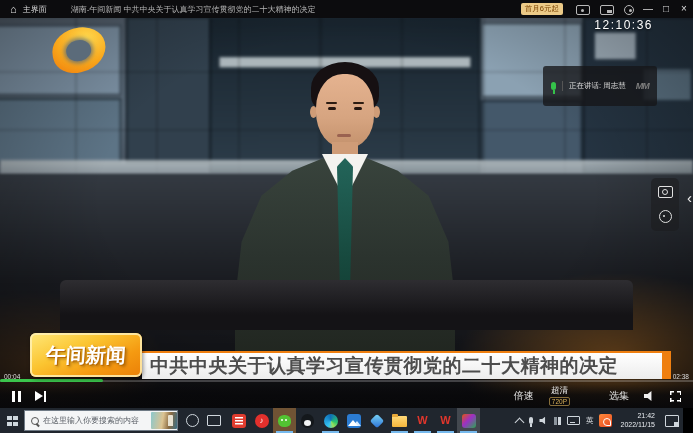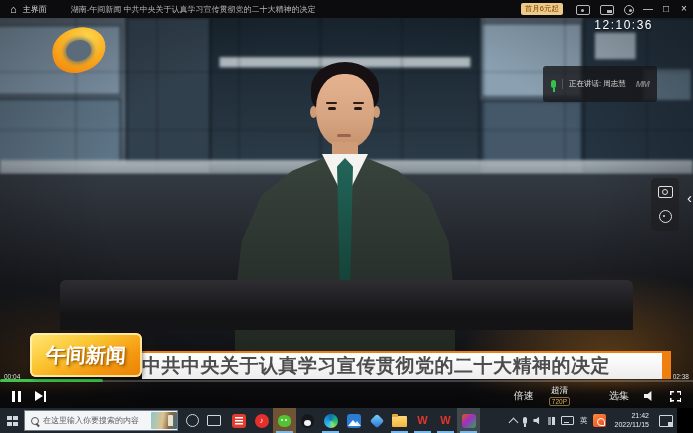--- a/index.html
+++ b/index.html
@@ -64,22 +64,22 @@
   
   .hunan-logo{position:absolute;left:52px;top:10px;width:54px;height:44px;z-index:10;transform:rotate(-14deg);
         background:radial-gradient(130% 130% at 68% 28%, #ffd84d 0%, #f9a71b 42%, #ef7d0c 72%, #d96a08 100%);
         border-radius:52% 48% 55% 45%;}
   .hunan-logo::after{content:"";position:absolute;left:26%;top:28%;width:46%;height:46%;
         background:#5b6b7a;border-radius:50%;box-shadow:0 0 4px 2px rgba(91,107,122,.8);}
   .bclock{position:absolute;right:40px;top:0px;z-index:10;color:#ffffff;font-size:12px;letter-spacing:1.5px;
         text-shadow:0 1px 2px rgba(0,0,0,.6);}
   .watermark{position:absolute;right:40px;top:18px;z-index:10;color:rgba(255,255,255,.92);
         font-size:18px;font-weight:bold;letter-spacing:1px;text-shadow:0 1px 2px rgba(0,0,0,.4);}
-  .mic-pill{position:absolute;left:543px;top:48px;z-index:10;height:36px;display:flex;align-items:center;
-        background:rgba(22,22,24,.78);border-radius:3px;padding:0 8px;}
+  .mic-pill{position:absolute;left:543px;top:48px;z-index:10;height:24px;display:flex;align-items:center;
+        background:rgba(22,22,24,.78);border-radius:3px;padding:8px 8px;}
   .mic-glyph{width:5px;height:8px;background:#35c24a;border-radius:3px;position:relative;margin-right:6px;}
   .mic-glyph::after{content:"";position:absolute;left:1.5px;bottom:-4px;width:2px;height:4px;background:#35c24a;}
   .mic-sep{width:1px;height:10px;background:#555;margin-right:6px;}
   .mic-text{font-size:7.5px;color:#ddd;white-space:nowrap;}
   .mic-brand{margin-left:10px;color:#7d7d7d;font-size:9px;font-weight:bold;font-style:italic;letter-spacing:-1px;}
   .side-tools{position:absolute;right:14px;top:160px;width:28px;z-index:10;background:rgba(28,28,30,.55);
         border-radius:5px;display:flex;flex-direction:column;align-items:center;padding:8px 0;gap:12px;}
   .cam-ic{width:13px;height:10px;border:1px solid #e0e0e0;border-radius:2px;position:relative;}
   .cam-ic::after{content:"";position:absolute;left:3.5px;top:2px;width:4px;height:4px;border:1px solid #e0e0e0;border-radius:50%;}
   .badge-ic{width:11px;height:11px;border:1px solid #e0e0e0;border-radius:50%;position:relative;}
@@ -88,21 +88,21 @@
 
   .program-logo{position:absolute;left:30px;top:315px;width:112px;height:44px;z-index:12;border-radius:6px;
         background:linear-gradient(155deg,#ffe87a 0%,#fbc531 38%,#f59a11 70%,#ea7f07 100%);
         box-shadow:inset 0 0 0 2px rgba(255,240,180,.85), 1px 2px 4px rgba(0,0,0,.45);
         display:flex;align-items:center;justify-content:center;overflow:hidden;}
   .program-logo span{font-size:20px;font-weight:bold;color:#fff;transform:skewX(-4deg);
         text-shadow:1px 1px 0 #b96a00, 2px 2px 3px rgba(90,45,0,.5);white-space:nowrap;}
   .ticker{position:absolute;left:142px;top:333px;width:520px;height:26px;z-index:11;
         background:linear-gradient(180deg,#ffffff 0%,#ececec 100%);border-top:2px solid #ef7f10;
         display:flex;align-items:center;overflow:hidden;}
-  .ticker span{font-size:19px;font-weight:bold;color:#4d4d4d;white-space:nowrap;letter-spacing:.5px;}
+  .ticker span{font-size:19px;font-weight:bold;color:#4d4d4d;white-space:nowrap;padding-left:8px;letter-spacing:.5px;}
   .ticker-cap{position:absolute;left:662px;top:333px;width:9px;height:28px;background:#ef7f10;z-index:11;}
   .t-elapsed{position:absolute;left:4px;top:355px;font-size:6.5px;color:#ddd;z-index:11;}
   .t-duration{position:absolute;right:4px;top:355px;font-size:6.5px;color:#ddd;z-index:11;}
   .ptrack{position:absolute;left:0;right:0;top:362px;height:2px;background:rgba(255,255,255,.22);z-index:11;}
   .pfill{position:absolute;left:0;top:361px;width:103px;height:3px;background:#3bc54d;border-radius:2px;z-index:11;}
 
   
   .controls{position:absolute;left:0;right:0;bottom:25px;height:24px;z-index:12;display:flex;align-items:center;
         background:linear-gradient(180deg, rgba(0,0,0,0) 0%, rgba(8,8,10,.75) 45%, rgba(8,8,10,.95) 100%);color:#e8e8e8;}
   .pause-ic{width:3px;height:11px;background:#fff;box-shadow:6px 0 0 #fff;margin-left:12px;}
@@ -118,21 +118,21 @@
         clip-path:polygon(0 32%,30% 32%,62% 5%,62% 95%,30% 68%,0 68%);}
   .fs-ic{width:11px;height:11px;margin-right:12px;
         background:
          linear-gradient(#fff,#fff) left top/4px 1.5px,linear-gradient(#fff,#fff) left top/1.5px 4px,
          linear-gradient(#fff,#fff) right top/4px 1.5px,linear-gradient(#fff,#fff) right top/1.5px 4px,
          linear-gradient(#fff,#fff) left bottom/4px 1.5px,linear-gradient(#fff,#fff) left bottom/1.5px 4px,
          linear-gradient(#fff,#fff) right bottom/4px 1.5px,linear-gradient(#fff,#fff) right bottom/1.5px 4px;
         background-repeat:no-repeat;}
 
   
-  .taskbar{position:absolute;left:0;right:16px;bottom:0;height:25px;background:#20262e;z-index:40;
+  .taskbar{position:absolute;left:0;right:10px;bottom:0;height:25px;background:#20262e;z-index:40;
         display:flex;align-items:center;}
   .start{width:24px;height:25px;display:flex;align-items:center;justify-content:center;}
   .winlogo{width:4.5px;height:4.5px;background:#cfd8de;box-shadow:6px 0 0 #cfd8de,0 6px 0 #cfd8de,6px 6px 0 #cfd8de;margin:-5px 0 0 -5px;}
   .search{width:152px;height:19px;background:#f4f5f6;border:1px solid #6f7a85;display:flex;align-items:center;overflow:hidden;}
   .mag{width:6px;height:6px;border:1.5px solid #555;border-radius:50%;position:relative;margin:0 4px 0 6px;flex:none;}
   .mag::after{content:"";position:absolute;left:5px;top:5px;width:4px;height:1.5px;background:#555;transform:rotate(45deg);transform-origin:0 0;}
   .search input{border:none;outline:none;background:transparent;font-size:8px;color:#444;width:96px;padding:0;
         font-family:"Liberation Sans",sans-serif;}
   .search input::placeholder{color:#5a5f66;}
   .bing-art{width:26px;height:17px;margin-left:auto;border-radius:1px;

